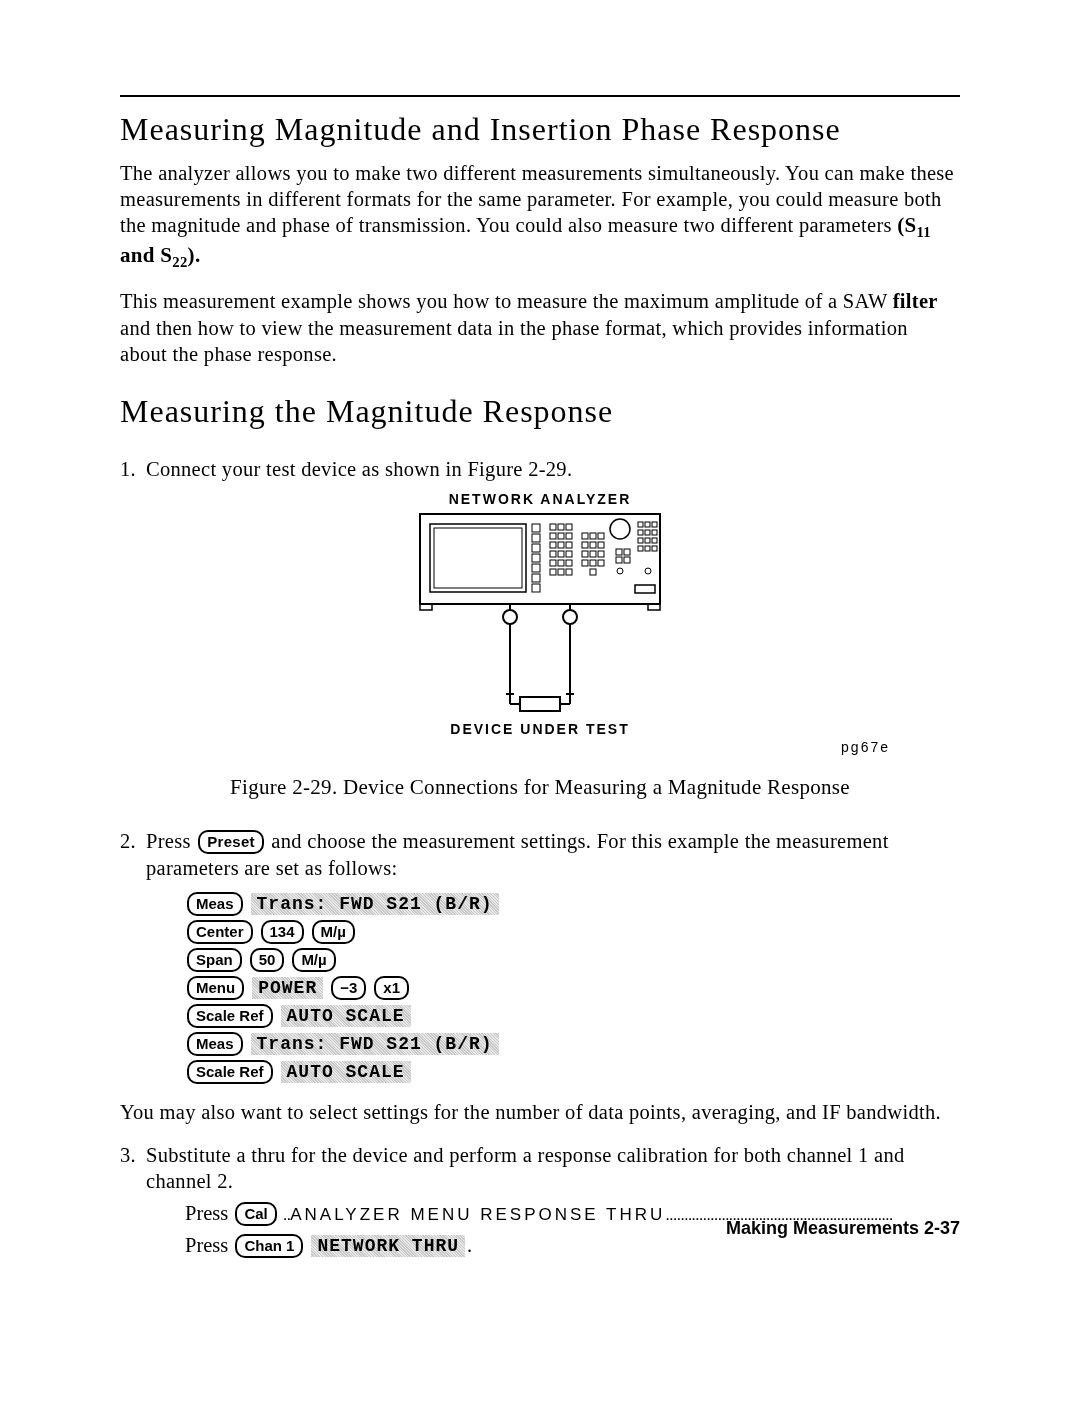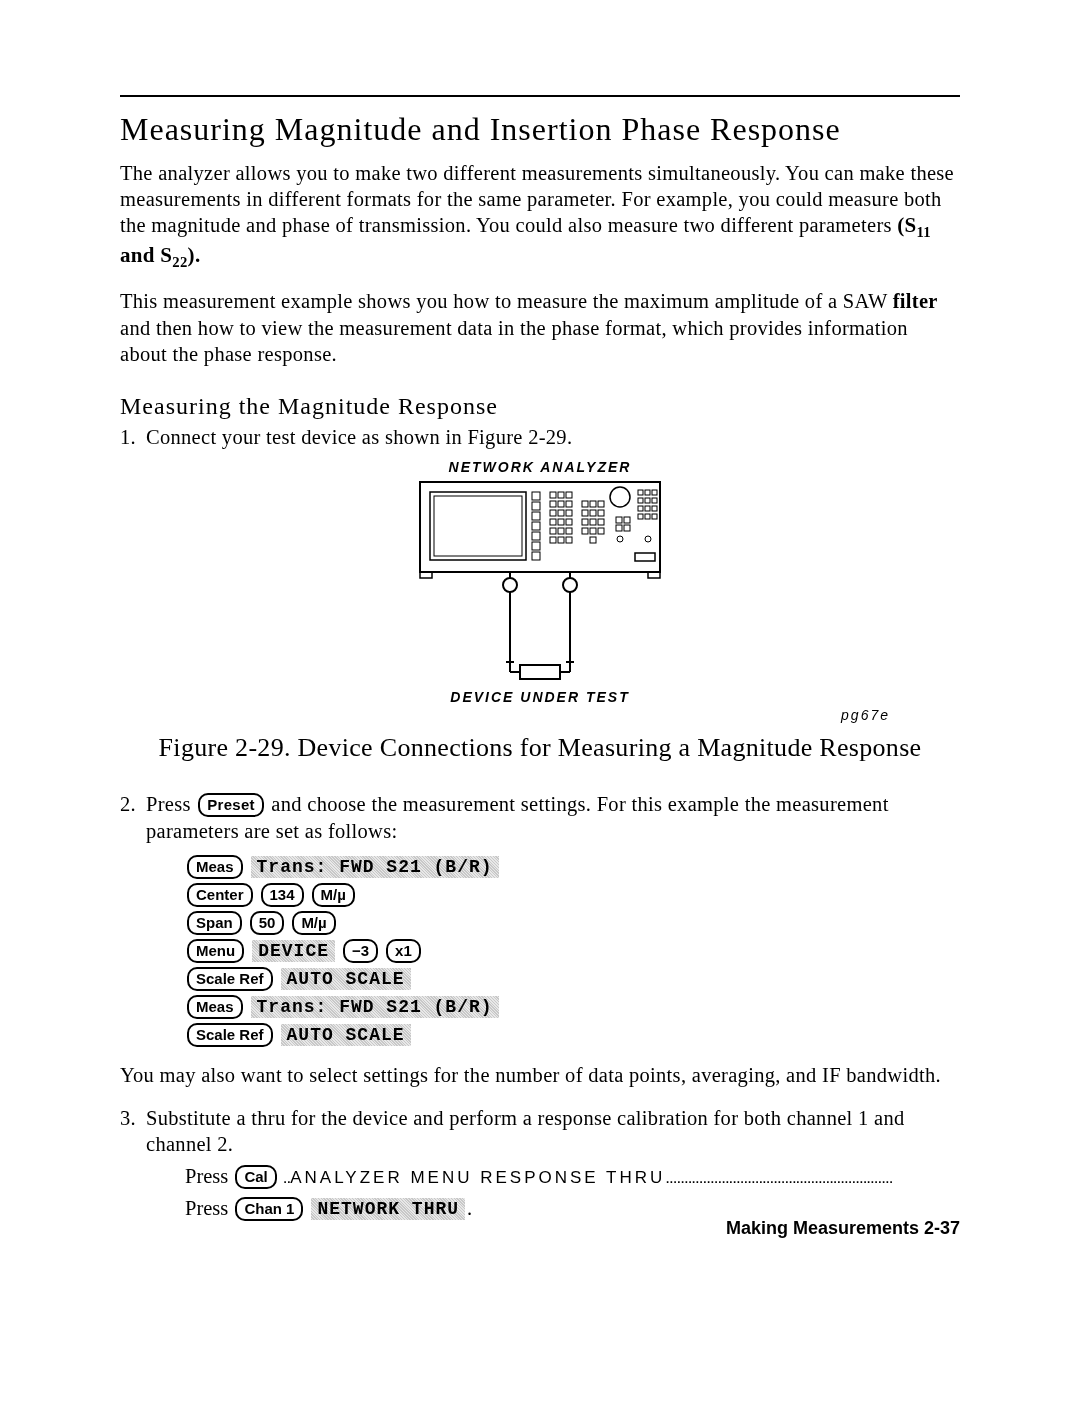--- a/index.html
+++ b/index.html
@@ -30,24 +30,24 @@
   }
   p.body {
     font-family: "Century Schoolbook", "Times New Roman", serif;
     font-size: 20.5px;
     line-height: 1.28;
     margin: 0 0 16px 0;
     letter-spacing: 0.3px;
   }
   h2.sub {
     font-family: "Century Schoolbook", "Times New Roman", serif;
-    font-size: 24px;
+    font-size: 32px;
     font-weight: 500;
     letter-spacing: 1px;
-    margin: 26px 0 4px 0;
+    margin: 26px 0 26px 0;
   }
   .steps {
     font-family: "Century Schoolbook", "Times New Roman", serif;
     font-size: 20.5px;
     line-height: 1.3;
     letter-spacing: 0.3px;
   }
   .step {
     display: flex;
     margin-bottom: 6px;
@@ -61,22 +61,22 @@
   .indent {
     margin-left: 40px;
   }
   .hanging {
     margin-left: 40px;
     margin-top: 14px;
   }
   .figlabel {
     text-align: center;
     font-family: "Century Schoolbook", "Times New Roman", serif;
-    font-size: 26px;
-    margin: 16px 0 28px 0;
+    font-size: 21px;
+    margin: 26px 0 28px 0;
     letter-spacing: 0.3px;
   }
   .footer {
     position: absolute;
     right: 120px;
     bottom: 170px;
     font-family: Arial, Helvetica, sans-serif;
     font-size: 18px;
     font-weight: 700;
   }
@@ -119,21 +119,20 @@
   .calmenu {
     font-family: Arial, Helvetica, sans-serif;
     font-size: 17px;
     letter-spacing: 3px;
   }
   .diagram-wrap {
     width: 100%;
     display: flex;
     justify-content: center;
     position: relative;
-    font-style: italic;
   }
   .diagram-wrap .tag {
     position: absolute;
     right: 70px;
     bottom: -6px;
     font-family: Arial, sans-serif;
     font-size: 14px;
     letter-spacing: 2px;
   }
   svg.diagram {
@@ -295,21 +294,21 @@
       <span class="key">134</span>
       <span class="key">M/µ</span>
     </div>
     <div class="keyrow">
       <span class="key">Span</span>
       <span class="key">50</span>
       <span class="key">M/µ</span>
     </div>
     <div class="keyrow">
       <span class="key">Menu</span>
-      <span class="soft">DEVICE</span>
+      <span class="soft">POWER</span>
       <span class="key">−3</span>
       <span class="key">x1</span>
     </div>
     <div class="keyrow">
       <span class="key">Scale Ref</span>
       <span class="soft">AUTO SCALE</span>
     </div>
     <div class="keyrow">
       <span class="key">Meas</span>
       <span class="soft">Trans: FWD S21 (B/R)</span>

